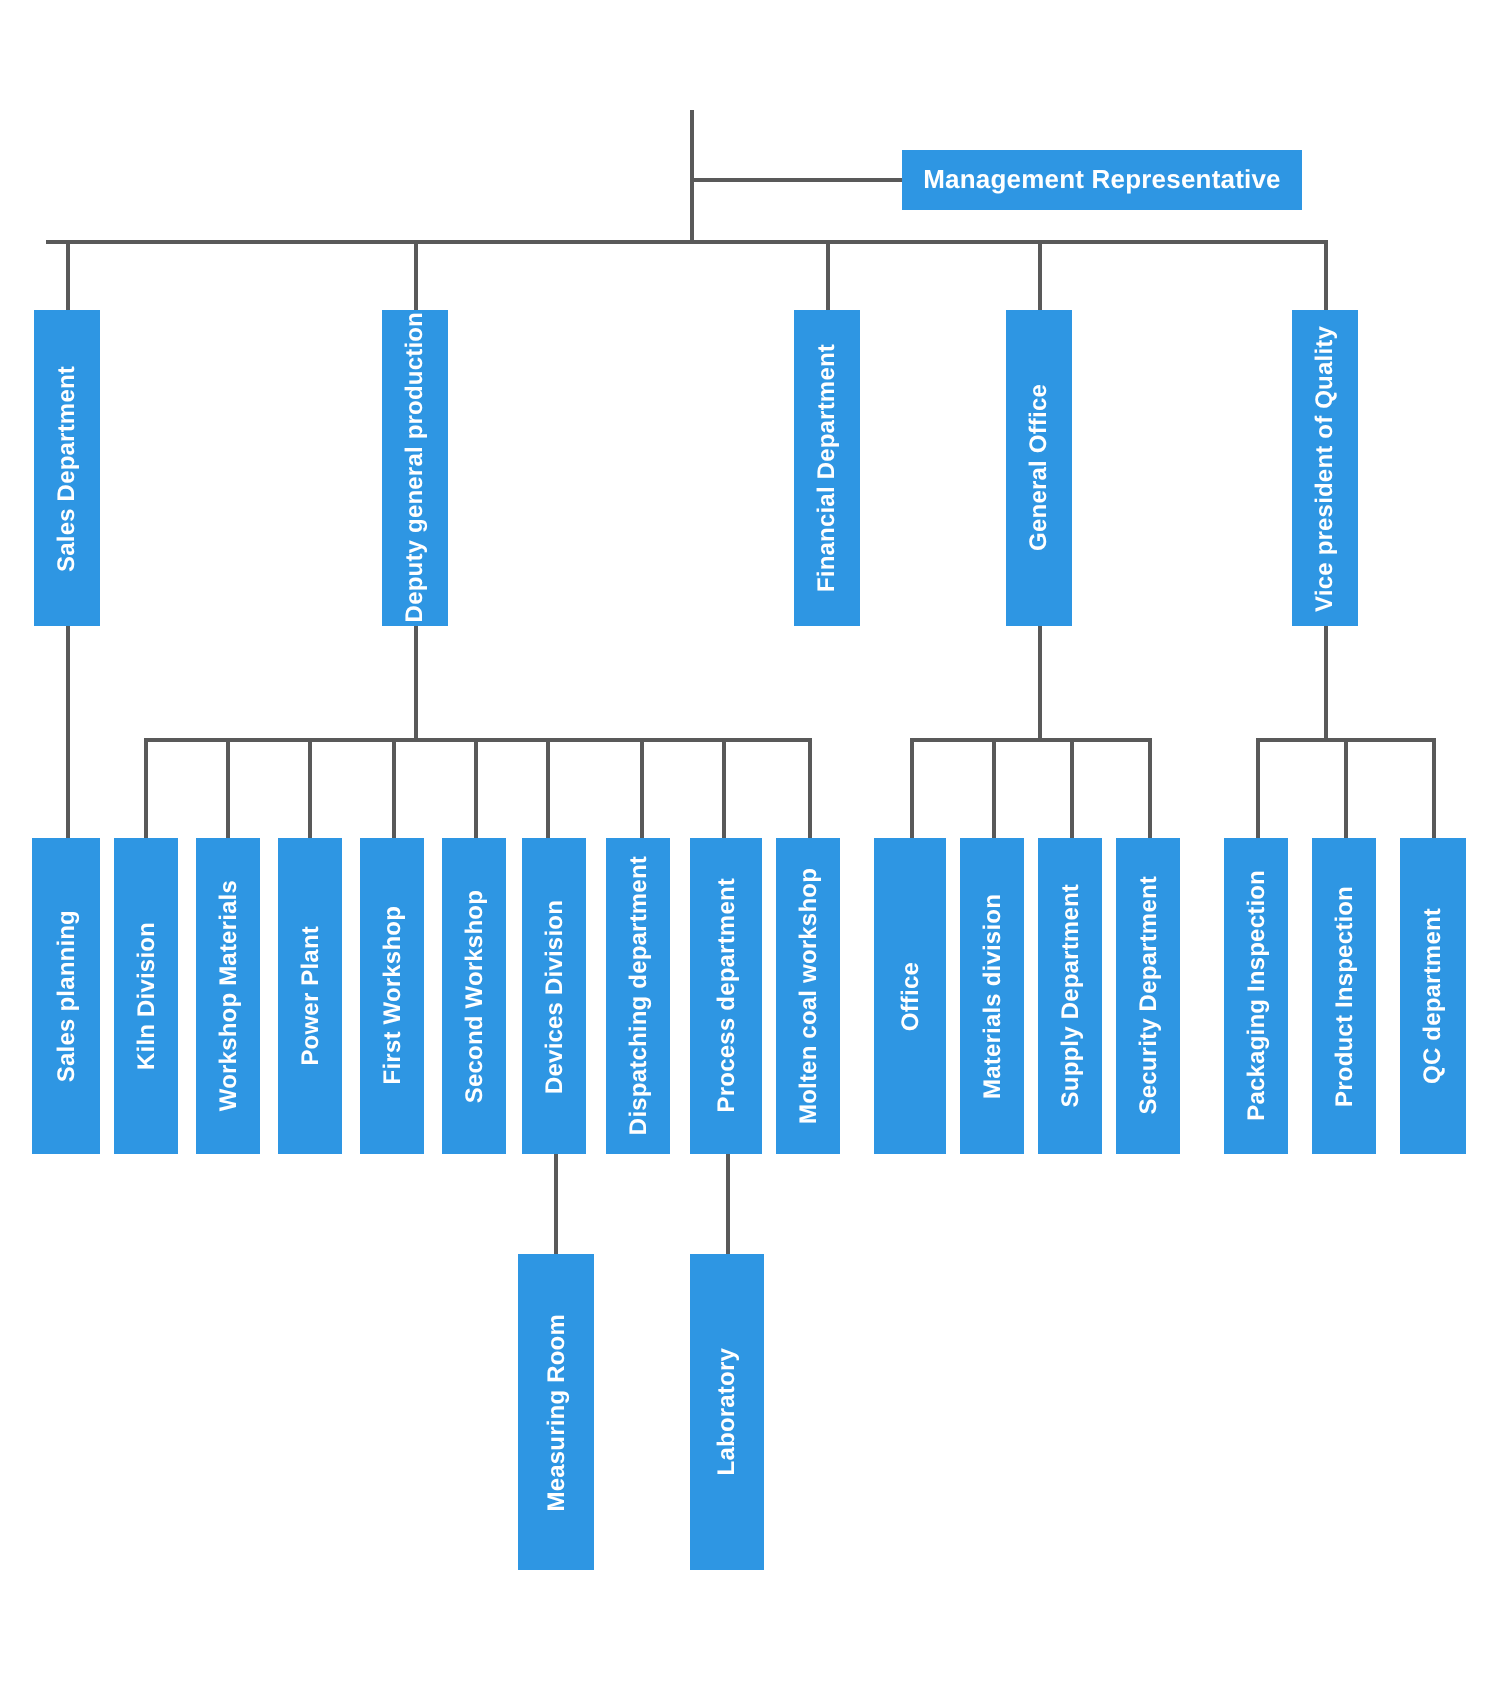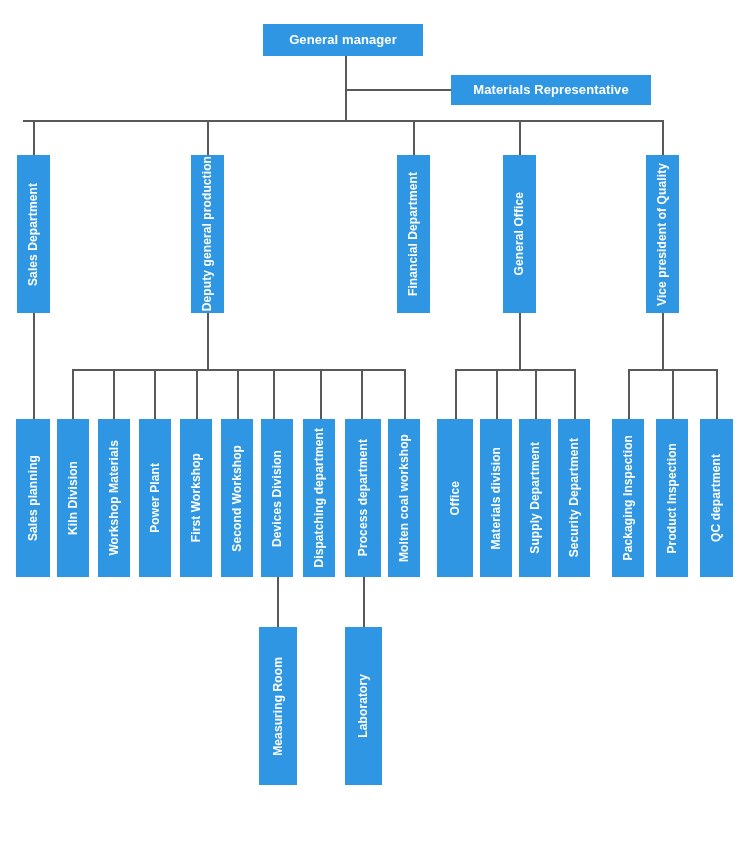--- a/index.html
+++ b/index.html
@@ -92,26 +92,23 @@
 
   <div class="conn v" style="left:662px; top:313px; height:57px;"></div>
   <div class="conn h" style="left:628px; top:369px; width:90px;"></div>
   <div class="conn v" style="left:628px; top:369px; height:50px;"></div>
   <div class="conn v" style="left:672px; top:369px; height:50px;"></div>
   <div class="conn v" style="left:716px; top:369px; height:50px;"></div>
 
   <div class="conn v" style="left:277px; top:577px; height:50px;"></div>
   <div class="conn v" style="left:363px; top:577px; height:50px;"></div>
 
-  <div class="node horiz" style="left:263px; top:24px; width:160px; height:32px;">
-    <span>General manager</span>
-  </div>
 
   <div class="node horiz" style="left:451px; top:75px; width:200px; height:30px;">
-    <span>Materials Representative</span>
+    <span>Management Representative</span>
   </div>
 
   <div class="node vert" style="left:17px; top:155px; width:33px; height:158px;">
     <span class="vtext">Sales Department</span>
   </div>
 
   <div class="node vert" style="left:191px; top:155px; width:33px; height:158px;">
     <span class="vtext">Deputy general production</span>
   </div>
 

